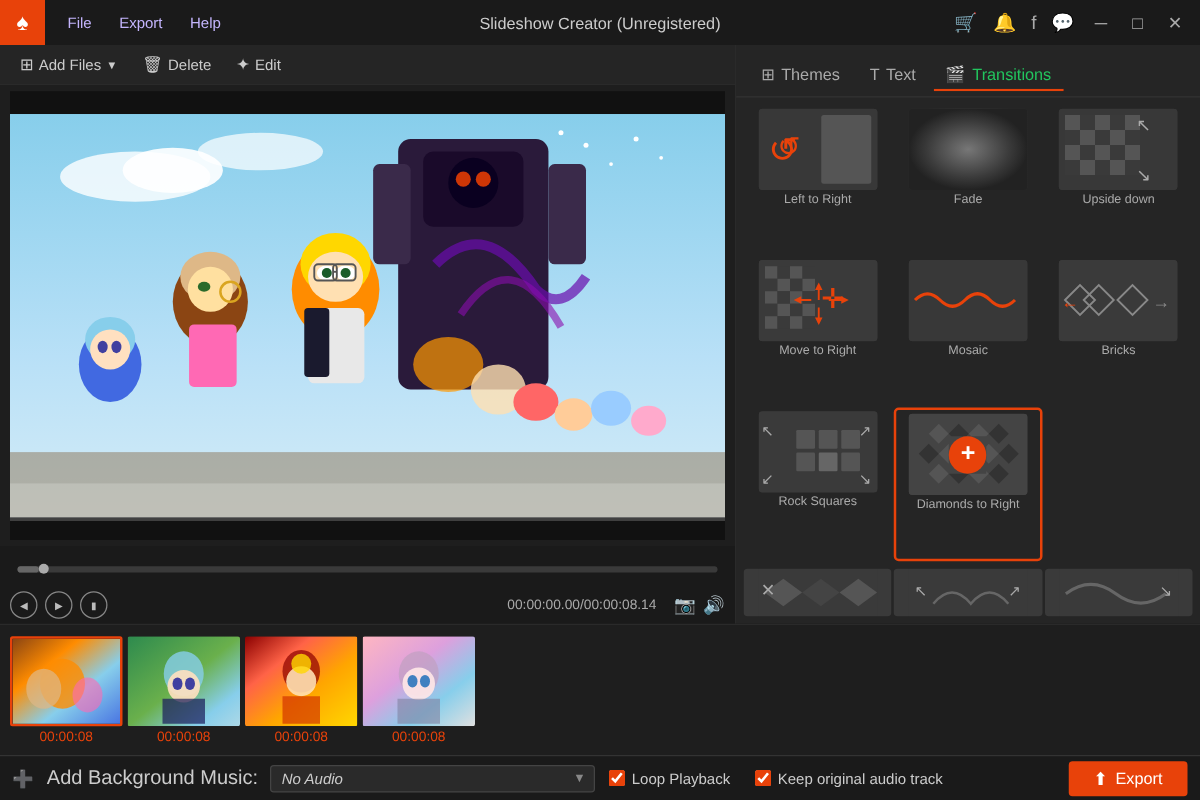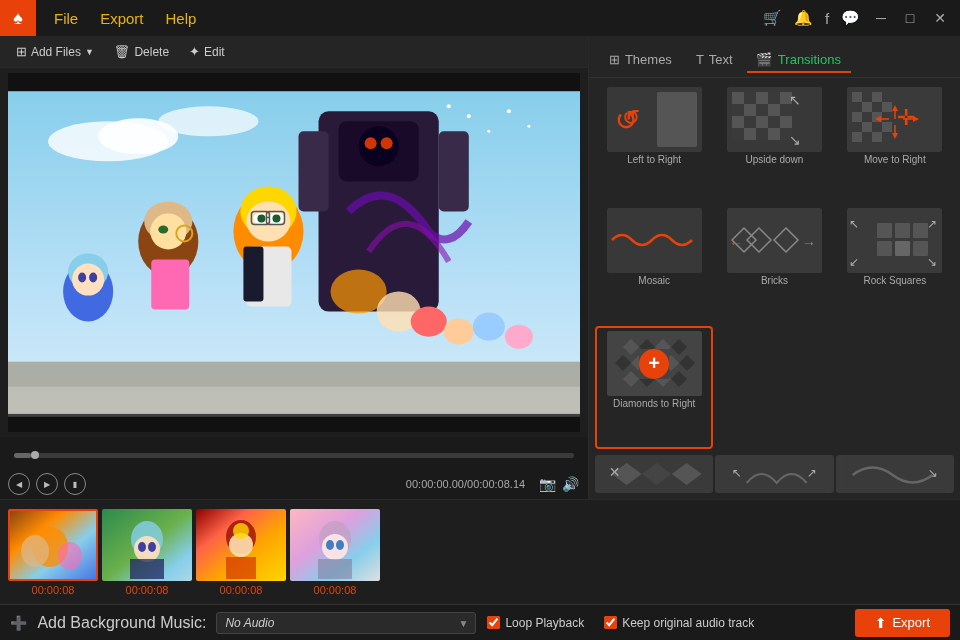--- a/index.html
+++ b/index.html
@@ -35,22 +35,22 @@
     }
     #menu-bar {
       display: flex;
       align-items: center;
       padding-left: 8px;
       gap: 2px;
       height: 100%;
     }
     .menu-item {
       padding: 4px 10px;
-      font-size: 15px;
-      color: #eab308;
+      font-size: 12px;
+      color: #c4b5fd;
       cursor: pointer;
       border-radius: 3px;
     }
     #title-text {
       position: absolute;
       left: 50%;
       transform: translateX(-50%);
       font-size: 13px;
       color: #ccc;
     }
@@ -390,20 +390,21 @@
 </head>
 <body>
 
 <div id="titlebar">
   <div id="app-logo">♠</div>
   <div id="menu-bar">
     <div class="menu-item">File</div>
     <div class="menu-item">Export</div>
     <div class="menu-item">Help</div>
   </div>
+  <div id="title-text">Slideshow Creator (Unregistered)</div>
   <div style="margin-left:auto;display:flex;align-items:center;gap:12px;padding-right:10px;">
     <span style="color:#aaa;font-size:15px;cursor:pointer;">🛒</span>
     <span style="color:#aaa;font-size:15px;cursor:pointer;">🔔</span>
     <span style="color:#aaa;font-size:15px;cursor:pointer;">f</span>
     <span style="color:#aaa;font-size:15px;cursor:pointer;">💬</span>
     <span style="color:#aaa;font-size:14px;cursor:pointer;padding:0 4px;">─</span>
     <span style="color:#aaa;font-size:14px;cursor:pointer;padding:0 4px;">□</span>
     <span style="color:#aaa;font-size:14px;cursor:pointer;padding:0 4px;">✕</span>
   </div>
 </div>
@@ -555,20 +556,35 @@
           <div class="transition-thumb t-left-right" style="background:#383838;position:relative;">
             <svg width="95" height="65" viewBox="0 0 95 65">
               <rect width="95" height="65" fill="#383838"></rect>
               <rect x="50" y="5" width="40" height="55" fill="#555" rx="2"></rect>
               <text x="15" y="38" font-size="22" fill="#e8420a" font-family="Arial">↺</text>
             </svg>
           </div>
           <span class="transition-label">Left to Right</span>
         </div>
 
+        <div class="transition-item">
+          <div class="transition-thumb t-fade">
+            <svg width="95" height="65" viewBox="0 0 95 65">
+              <defs>
+                <radialGradient id="fadeGrad">
+                  <stop offset="0%" stop-color="#777"></stop>
+                  <stop offset="70%" stop-color="#3a3a3a"></stop>
+                  <stop offset="100%" stop-color="#222"></stop>
+                </radialGradient>
+              </defs>
+              <rect width="95" height="65" fill="url(#fadeGrad)"></rect>
+            </svg>
+          </div>
+          <span class="transition-label">Fade</span>
+        </div>
 
 
         <div class="transition-item">
           <div class="transition-thumb" style="background:#383838;">
             <svg width="95" height="65" viewBox="0 0 95 65">
               <rect width="95" height="65" fill="#383838"></rect>
 
               <rect x="5" y="5" width="12" height="12" fill="#555"></rect>
               <rect x="17" y="5" width="12" height="12" fill="#3a3a3a"></rect>
               <rect x="29" y="5" width="12" height="12" fill="#555"></rect>

